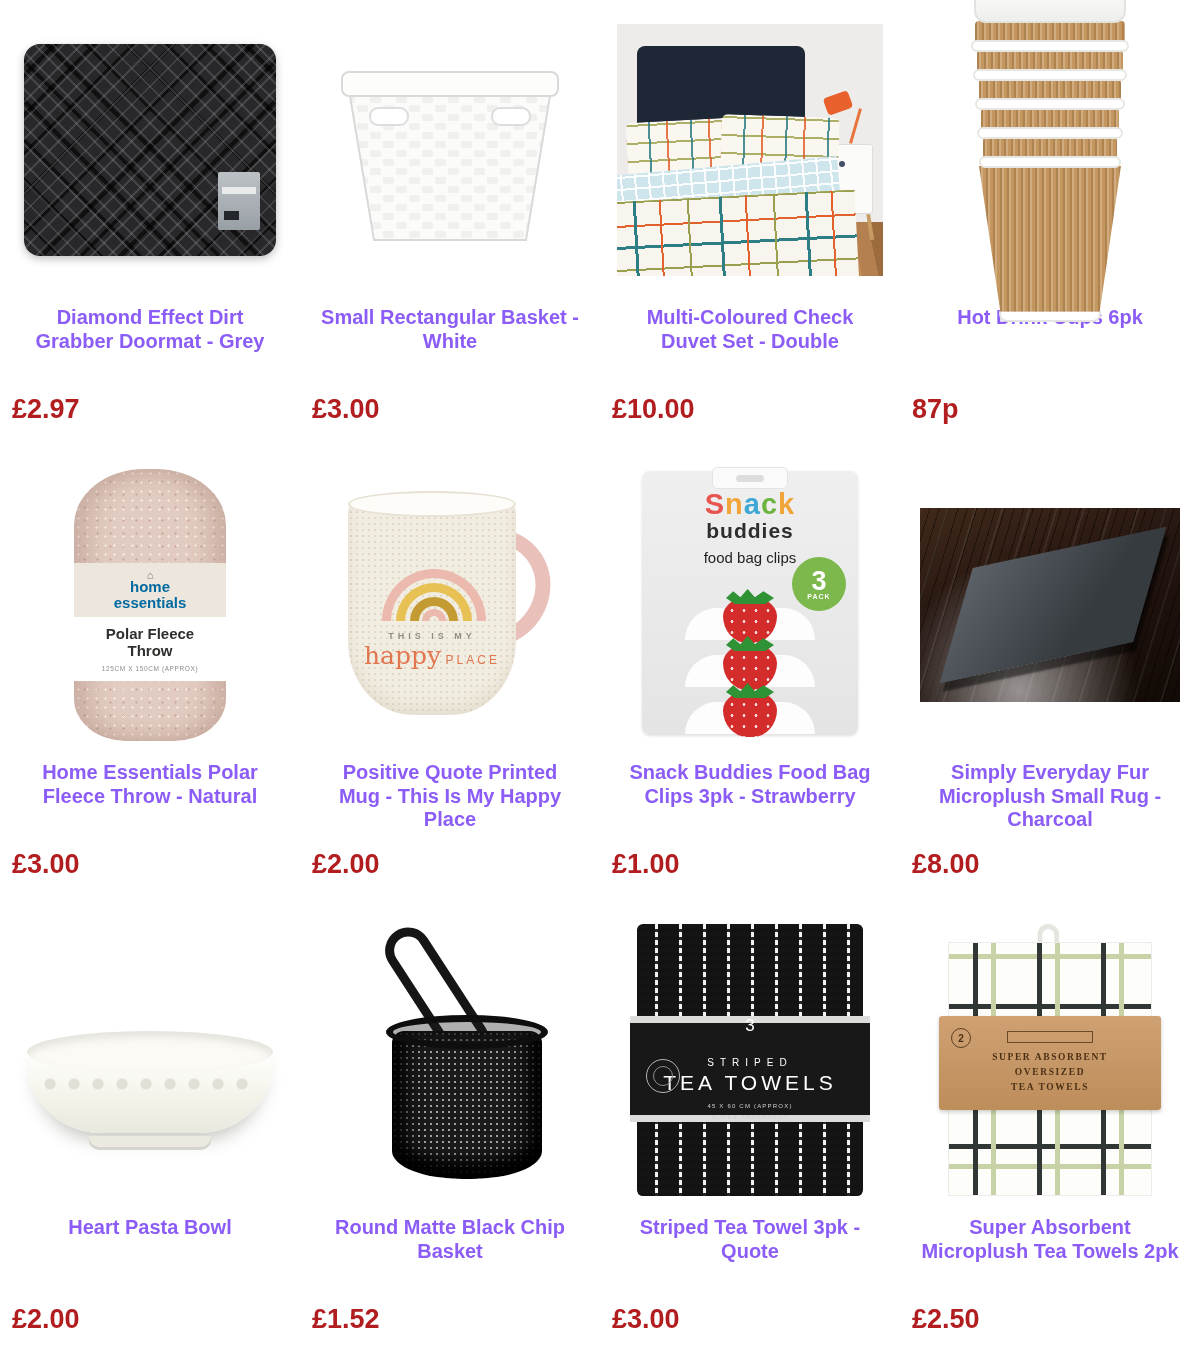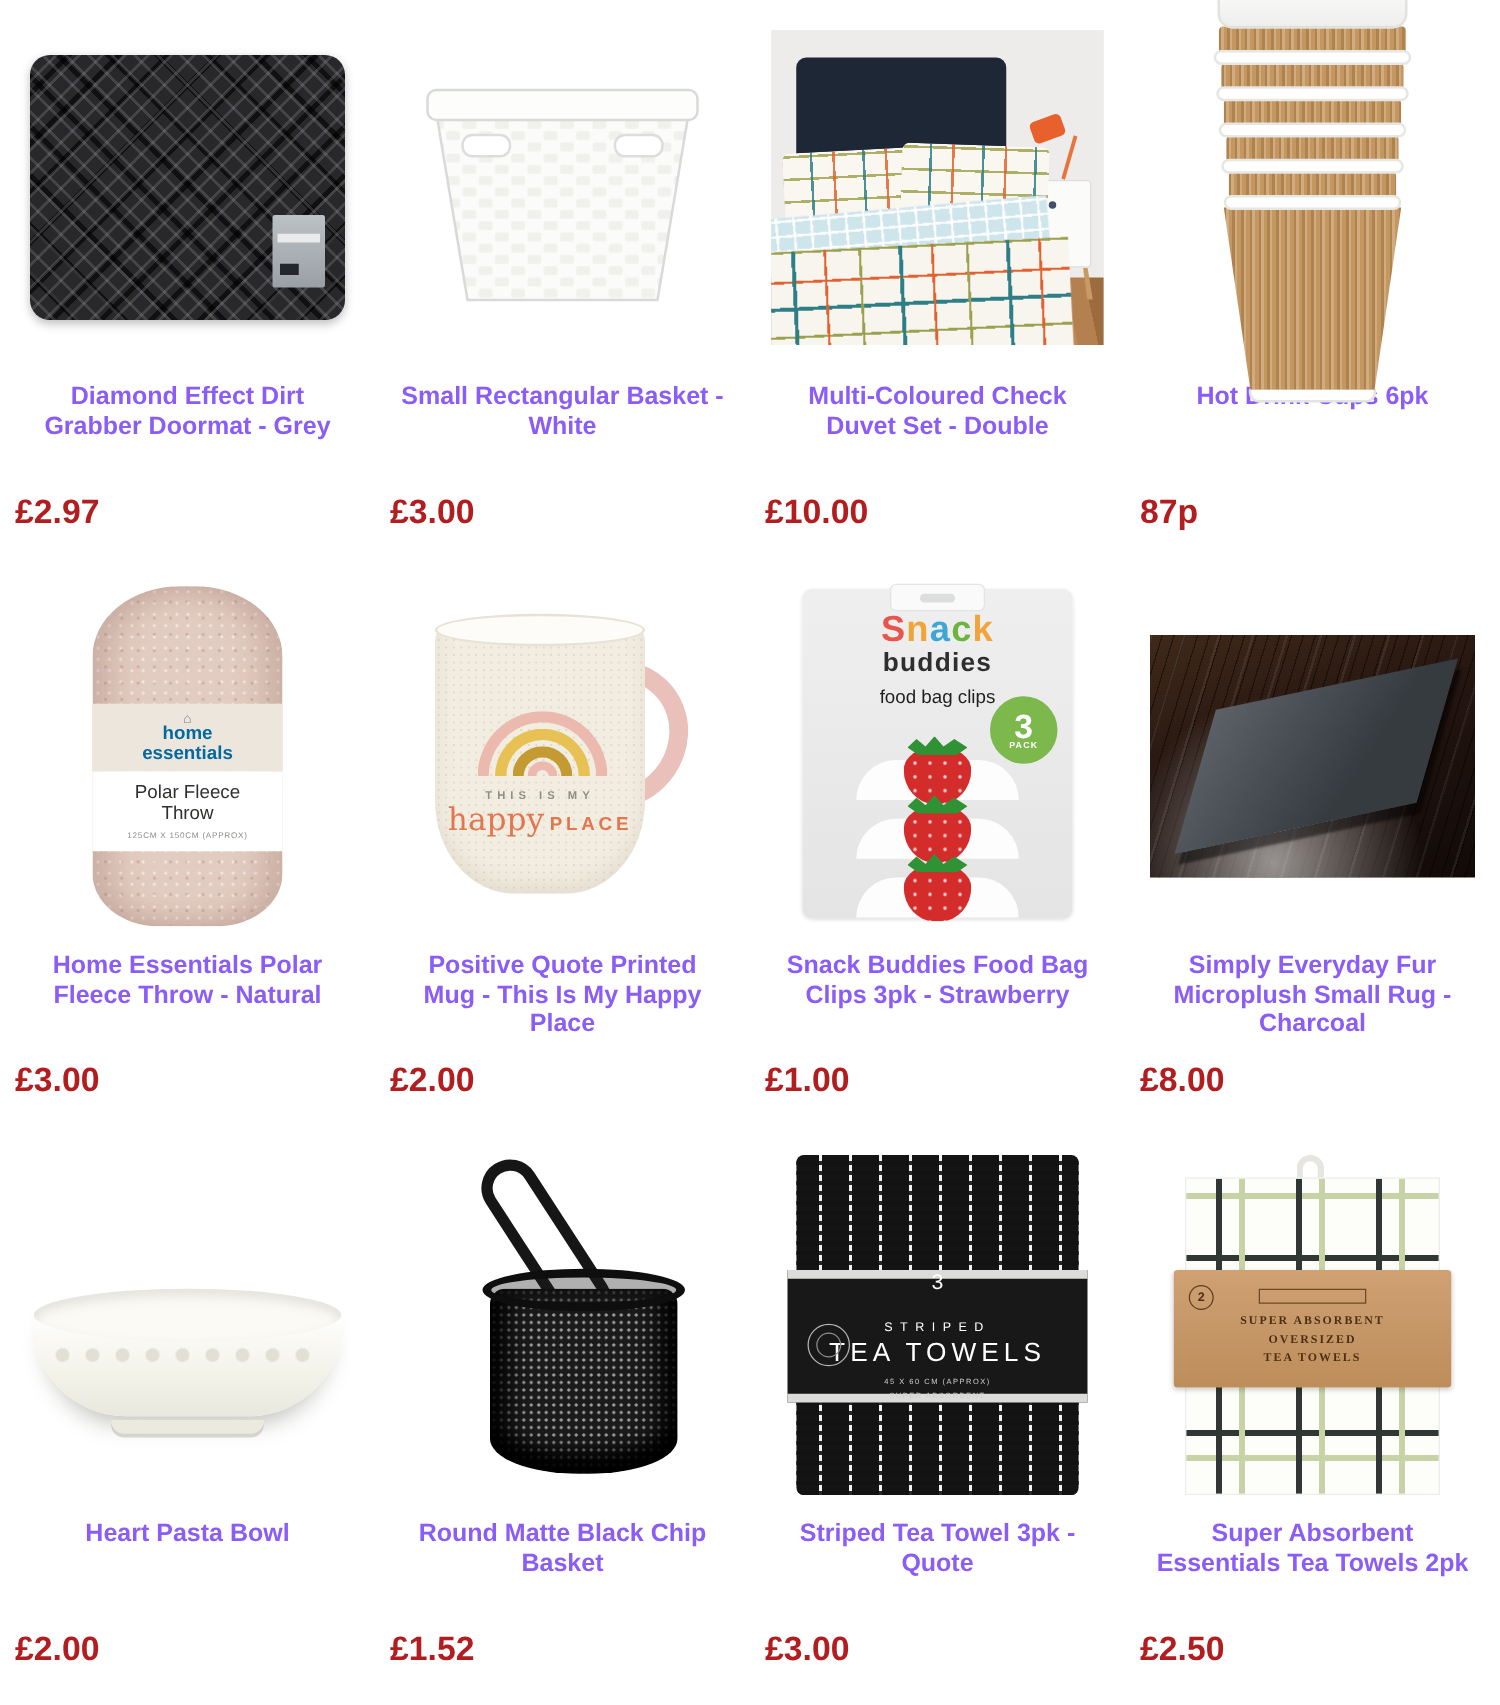--- a/index.html
+++ b/index.html
@@ -69,42 +69,42 @@
   .art-throw { position:relative; width:152px; height:272px; background-color:#e2cbc0;
     background-image:radial-gradient(rgba(255,255,255,.55) 1px, transparent 1.4px), radial-gradient(rgba(166,128,116,.35) 1px, transparent 1.4px);
     background-size:9px 9px, 13px 13px; background-position:0 0, 4px 6px;
     border-radius:70px 70px 52px 52px / 56px 56px 42px 42px;
     box-shadow:inset -16px 0 22px rgba(150,110,98,.28), inset 16px 0 22px rgba(150,110,98,.28); }
   .throw-label { position:absolute; left:0; right:0; top:94px; text-align:center; }
   .throw-label-top { background:#ece6dc; padding:8px 4px 6px; }
   .throw-roof { display:block; font-size:11px; line-height:8px; color:#7d8287; }
   .throw-brand { color:#0369a1; font-weight:bold; font-size:15px; line-height:1.05; }
   .throw-label-bottom { background:#fff; padding:8px 4px 9px; }
-  .throw-name { color:#2f2f2d; font-weight:normal; font-size:15px; line-height:1.15; }
+  .throw-name { color:#2f2f2d; font-weight:bold; font-size:15px; line-height:1.15; }
   .throw-size { margin-top:6px; font-size:6.5px; color:#8b8b88; letter-spacing:.6px; }
 
   
   .art-mug { position:relative; width:240px; height:240px; }
   .mug-handle { position:absolute; right:20px; top:46px; width:66px; height:120px; border:15px solid #e9c0ba; border-left:none;
     border-radius:0 58px 66px 0; transform:rotate(6deg); }
   .mug-body { position:absolute; left:18px; top:12px; width:168px; height:218px; background-color:#f2edе1; background:#f2ede1;
     background-image:radial-gradient(rgba(190,178,155,.35) .8px, transparent 1px); background-size:6px 6px;
     border-radius:16px 16px 64px 64px / 16px 16px 74px 74px;
     box-shadow:inset 0 -8px 14px rgba(190,180,160,.25); }
   .mug-rim { position:absolute; left:18px; top:6px; width:168px; height:26px; background:#fdfcf9; border:2px solid #e7e2d5; border-radius:50%; }
   .mug-rainbow { position:absolute; left:52px; top:84px; width:104px; height:52px; }
   .arc { position:absolute; border-bottom:none !important; border-radius:999px 999px 0 0; }
   .arc1 { left:0; top:0; width:104px; height:52px; border:9px solid #ecb9ae; }
   .arc2 { left:14px; top:14px; width:76px; height:38px; border:9px solid #e7c154; }
   .arc3 { left:28px; top:28px; width:48px; height:24px; border:9px solid #c49a33; }
   .arc4 { left:40px; top:40px; width:24px; height:12px; border:7px solid #ecb9ae; }
   .mug-line1 { position:absolute; top:146px; left:0; width:204px; text-align:center; font-size:9px; letter-spacing:4px; color:#8f8f85; font-weight:bold; }
   .mug-line2 { position:absolute; top:156px; left:0; width:204px; text-align:center; color:#e2764f; }
   .mug-script { font-family:"DejaVu Serif", serif; font-size:25px; }
-  .mug-place { font-size:15px; letter-spacing:3px; font-weight:bold; }
+  .mug-place { font-size:12px; letter-spacing:3px; font-weight:normal; }
 
   
   .art-snack { position:relative; width:216px; height:276px; }
   .snack-tab { position:absolute; top:0; left:50%; transform:translateX(-50%); width:76px; height:22px; background:#fafafa; border:1px solid #e3e4e4; border-radius:5px; z-index:2; }
   .snack-tab::after { content:""; position:absolute; left:50%; top:7px; transform:translateX(-50%); width:28px; height:7px; border-radius:5px; background:#dcdddd; }
   .snack-card { position:absolute; top:4px; left:0; width:216px; height:264px; background:linear-gradient(#eeefee,#e3e4e3); border-radius:8px; box-shadow:0 1px 3px rgba(0,0,0,.12); }
   .snack-logo { margin-top:20px; text-align:center; font-weight:bold; font-size:29px; letter-spacing:1px; line-height:.9; }
   .snack-logo .l1{color:#e8554e}.snack-logo .l2{color:#f0a43a}.snack-logo .l3{color:#3fa7d6}.snack-logo .l4{color:#6cb33f}.snack-logo .l5{color:#f0a43a}
   .snack-brand2 { text-align:center; font-weight:bold; font-size:21px; color:#2e2e2e; letter-spacing:1px; margin-top:2px; }
   .snack-desc { text-align:center; font-weight:normal; font-size:15px; color:#1f1f1f; margin-top:6px; }
@@ -405,17 +405,17 @@
         <div class="t2-cloth"></div>
         <div class="t2-label">
           <div class="t2-badge">2</div>
           <div class="t2-chip"></div>
           <div class="t2-line">SUPER ABSORBENT</div>
           <div class="t2-line">OVERSIZED</div>
           <div class="t2-line">TEA TOWELS</div>
         </div>
       </div>
     </div>
-    <h3 class="title">Super Absorbent Essentials Tea Towels 2pk</h3>
+    <h3 class="title">Super Absorbent Microplush Tea Towels 2pk</h3>
     <div class="price">£2.50</div>
   </div>
 
 </div>
 
 </body></html>

